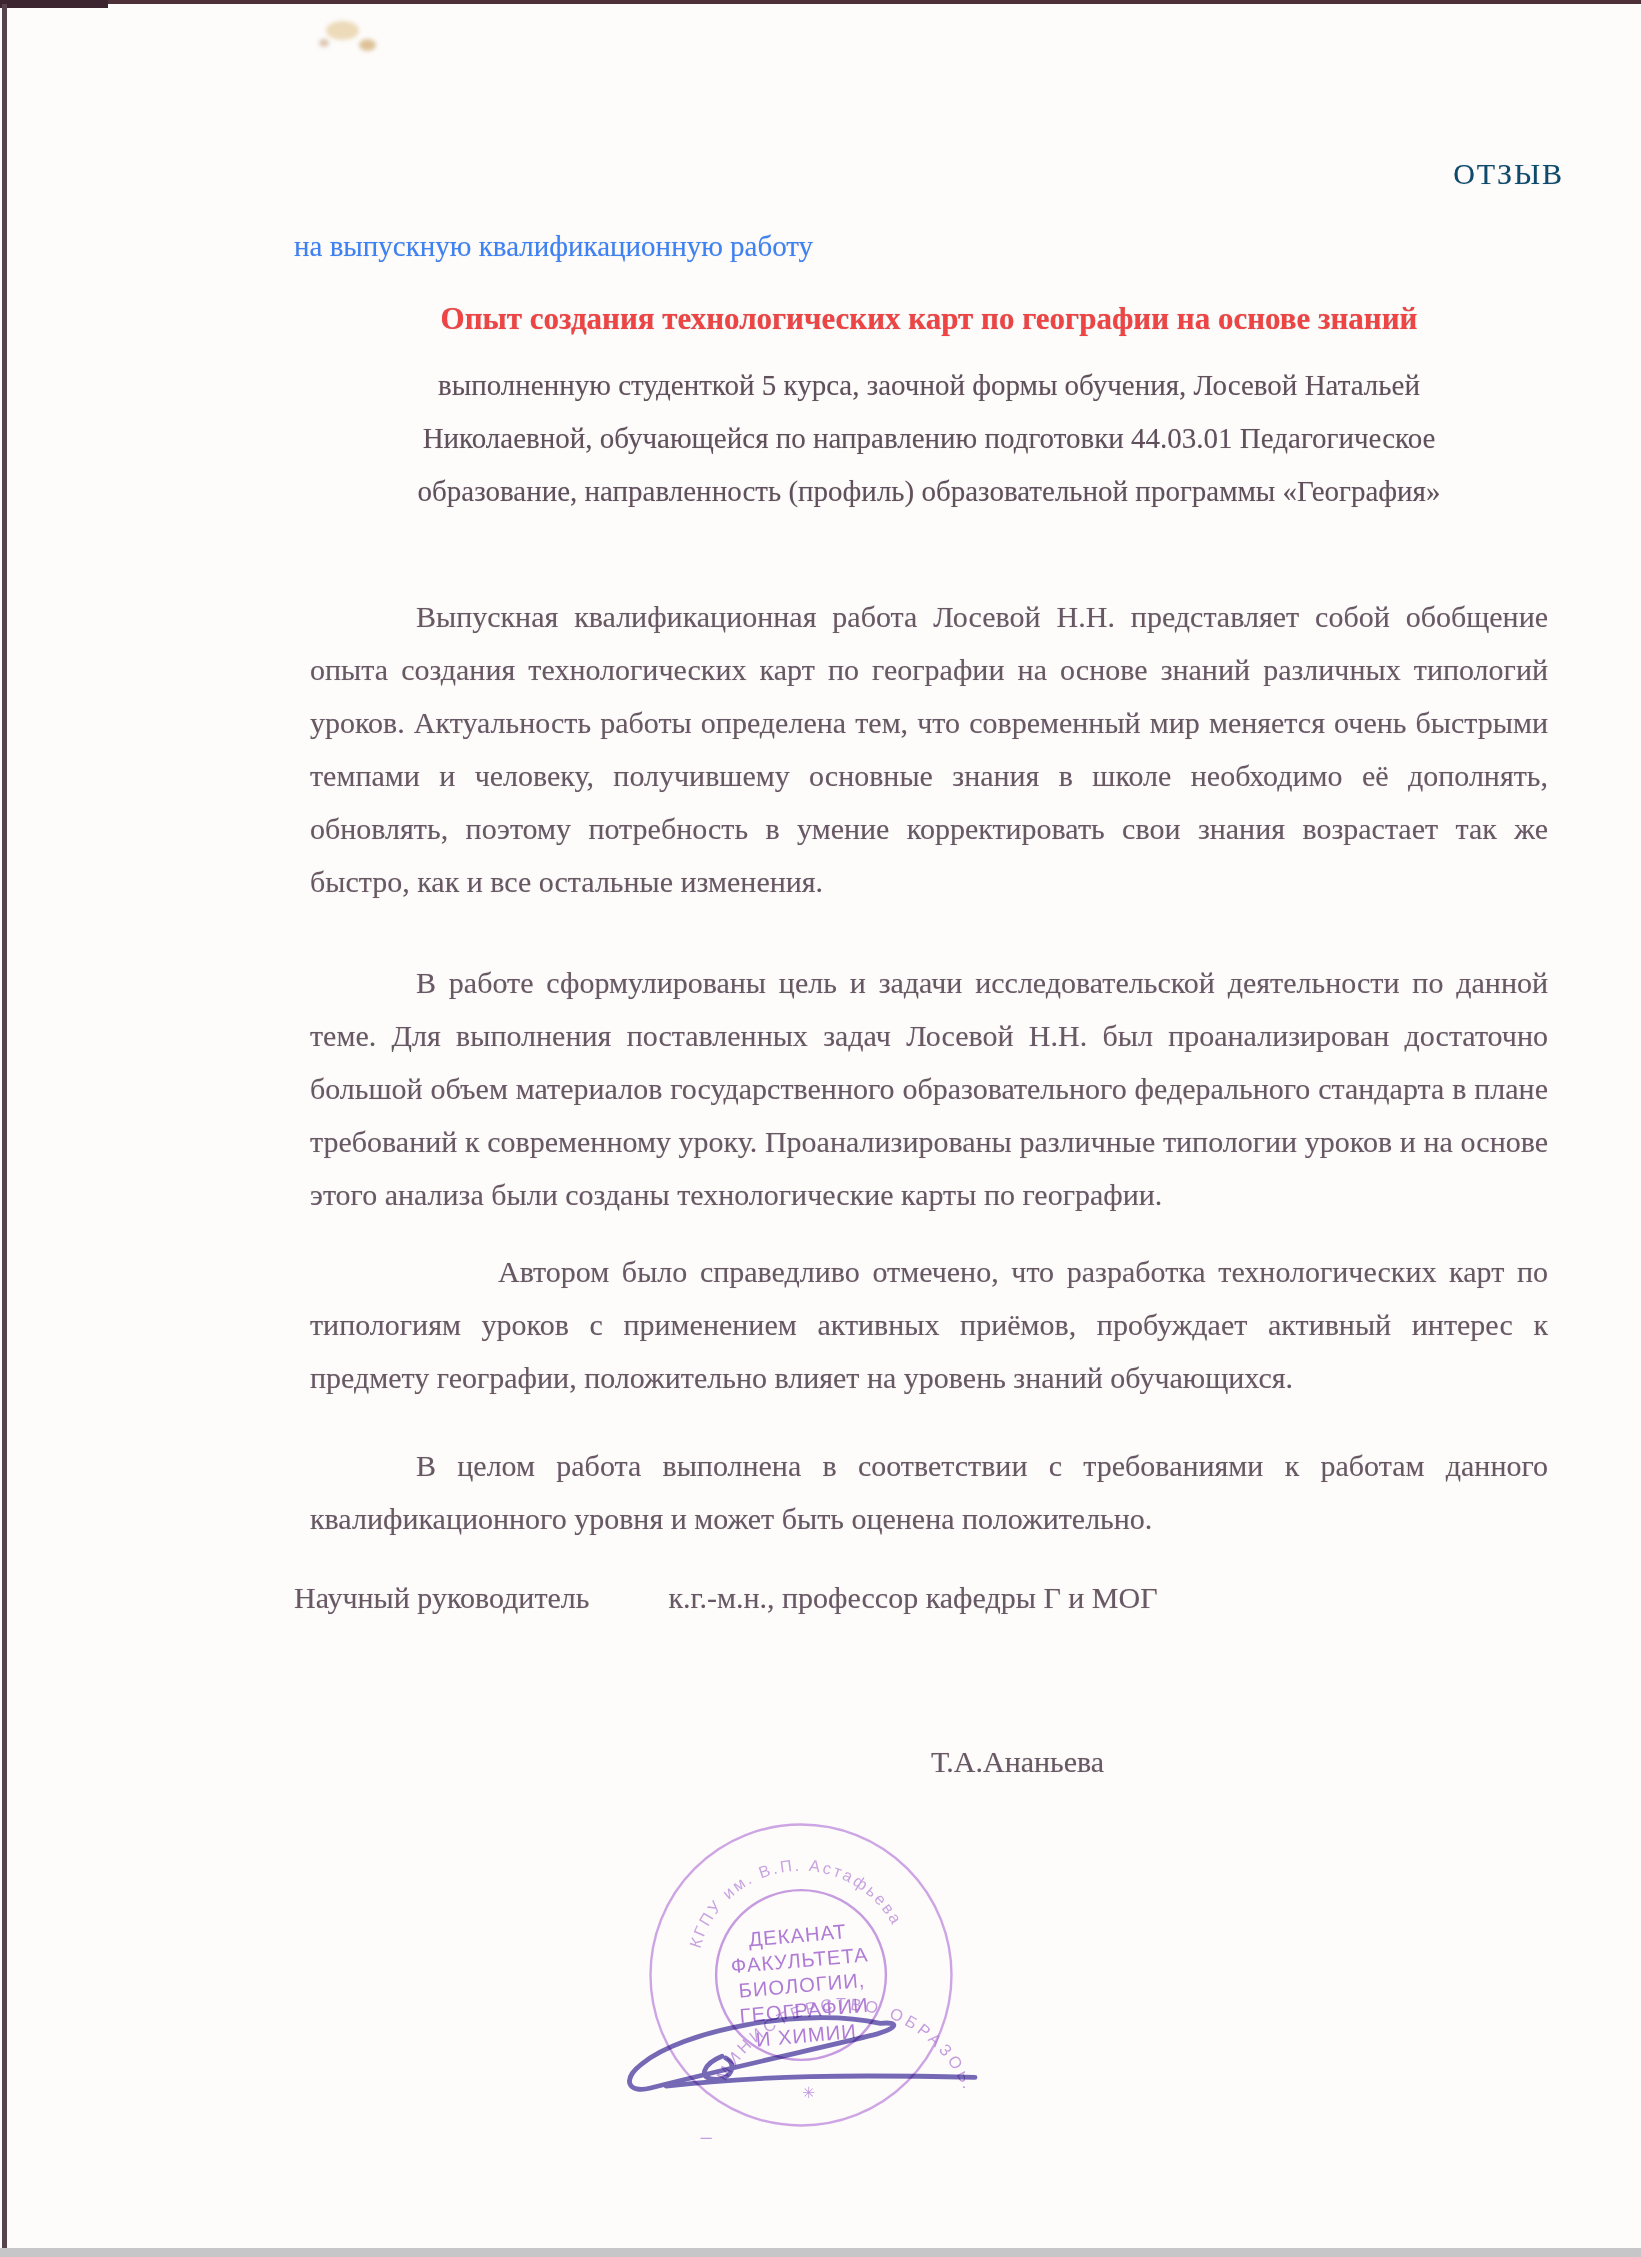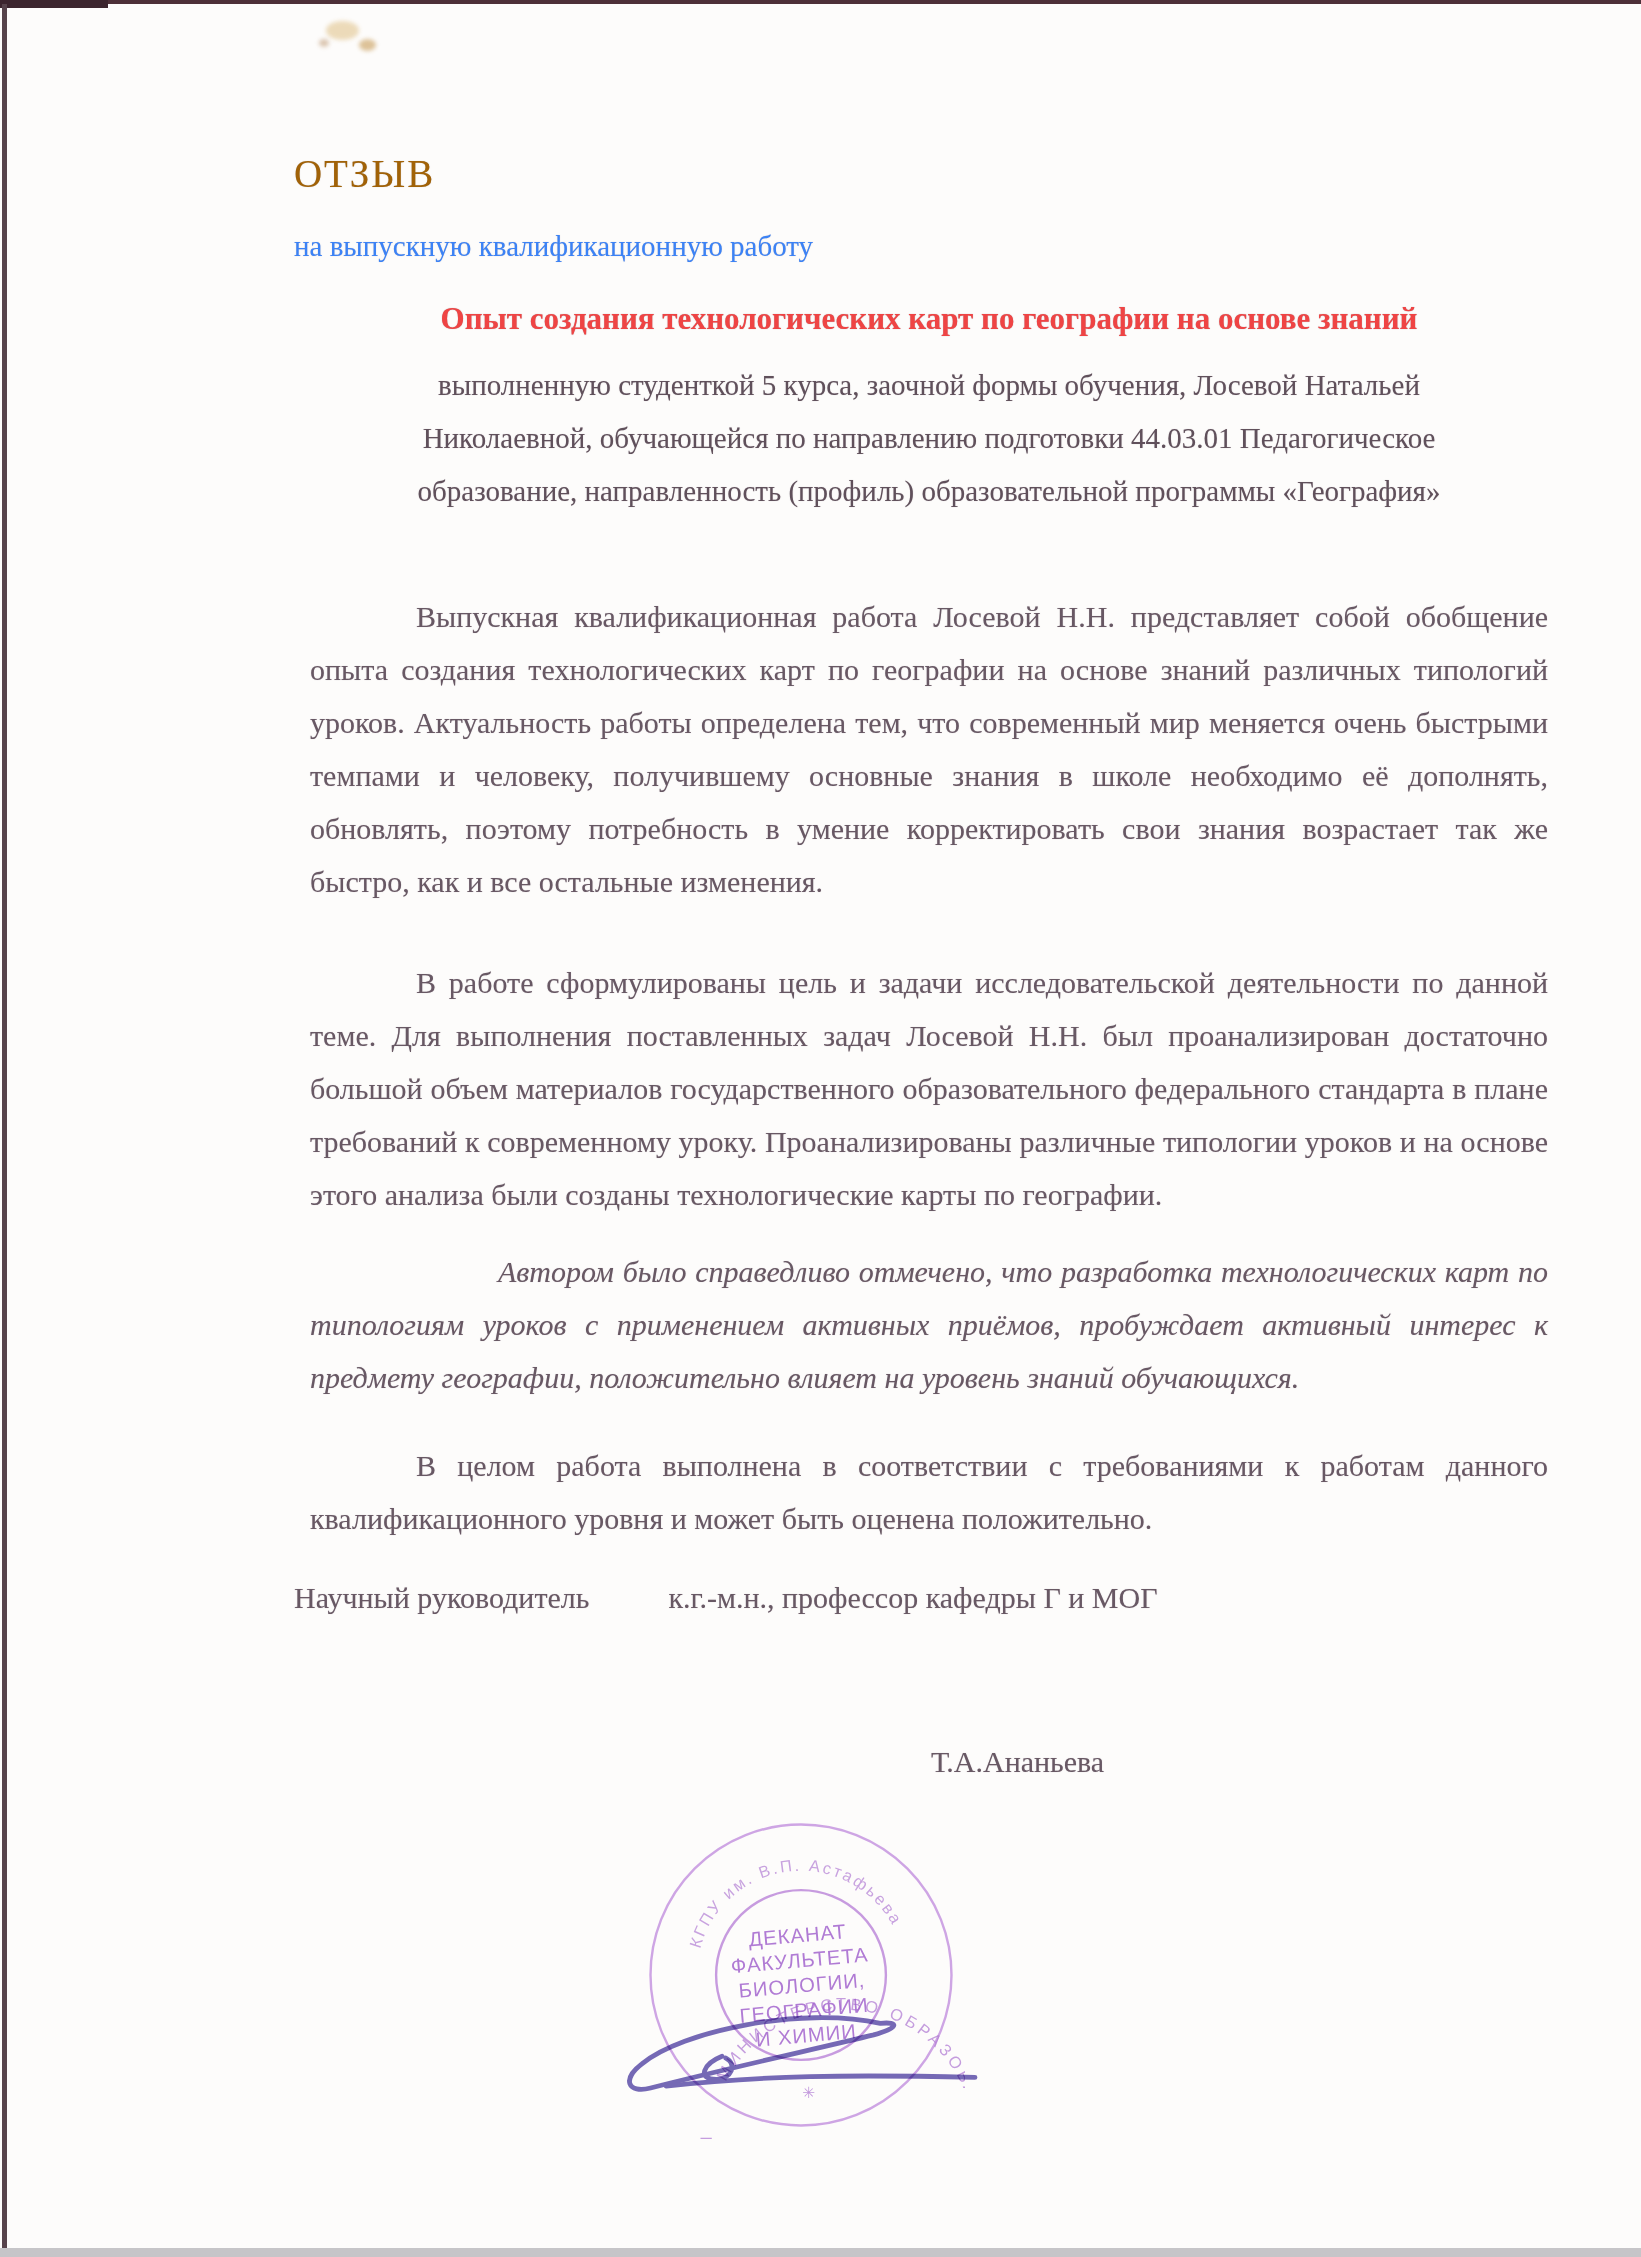--- a/index.html
+++ b/index.html
@@ -22,34 +22,34 @@
   .smudge.c{left:319px;top:39px;width:9.7px;height:7.7px;background:#b98f66;opacity:.5;}
 
   .content{
     position:absolute;left:294px;top:0;width:1270px;
     color:#685864;
     font-size:30px;line-height:53px;
     text-shadow:0 0 1px rgba(104,88,100,.35);
   }
   .h-title{
     margin:147px 0 0 0;font-weight:normal;
-    text-align:left;font-size:39px;line-height:53px;
-    letter-spacing:1.9px;color:#a16207;
+    text-align:right;font-size:30px;line-height:53px;
+    letter-spacing:1.9px;color:#0c4a6e;
   }
   .h-sub{margin:20px 0 0 0;text-align:left;font-size:29px;line-height:53px;color:#3b82f6;}
   .h-work{
     margin:11.6px 0 0 0;text-align:center;font-weight:bold;
     font-size:31px;line-height:68px;color:#ef4444;
     text-shadow:0 0 1px rgba(81,59,72,.45);
   }
   .h-student{margin:6.8px 0 0 0;text-align:center;font-size:29px;line-height:53px;color:#60505b;}
   .body-par{margin:16px;text-align:justify;text-indent:106px;}
   .body-par.p1{margin-top:72px;}
   .body-par.p2{margin-top:48px;}
-  .body-par.p3{margin-top:24px;text-indent:188px;font-style:italic;}
+  .body-par.p3{margin-top:24px;text-indent:188px;}
   .body-par.p4{margin-top:29px;}
   .body-par.p5{margin-top:35px;}
   .sig-row{margin-top:26px;white-space:nowrap;}
   .sig-degree{margin-left:79px;}
   .sig-name{margin-top:111px;margin-left:637px;line-height:53px;}
 
   .stamp-svg{position:absolute;left:637px;top:1811px;mix-blend-mode:multiply;}
   .signature-svg{position:absolute;left:0;top:0;mix-blend-mode:multiply;}
 </style>
 </head>

